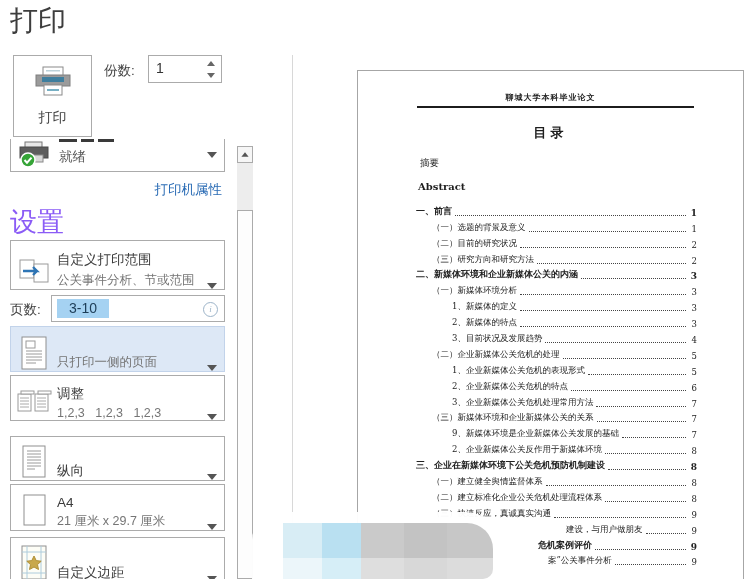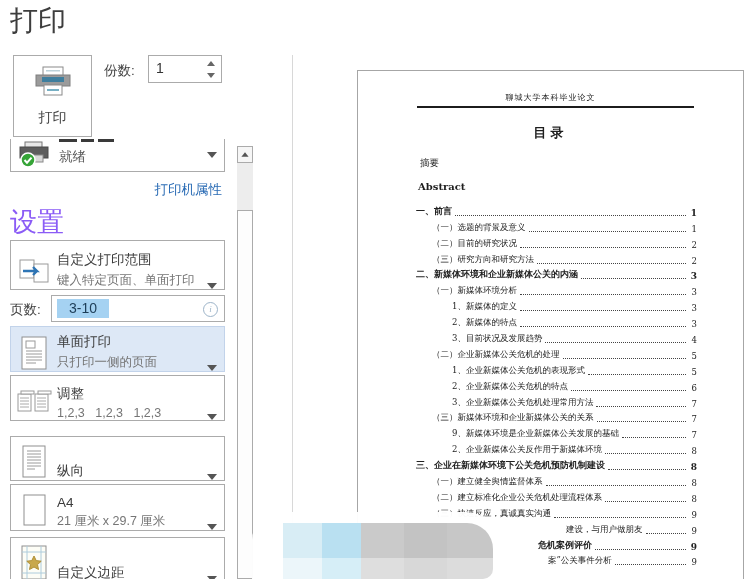--- a/index.html
+++ b/index.html
@@ -79,21 +79,21 @@
   .sb-thumb{left:237px;top:210px;width:16px;height:369px;background:#fdfdfd;border:1px solid #ababab;box-sizing:border-box;cursor:pointer}
 
   .divider{left:292px;top:55px;width:1px;height:524px;background:#d8d8d8}
 
   
   .sheet{
     left:357px;top:70px;width:387px;height:520px;background:#fff;
     border:1px solid #a6a6a6;box-sizing:border-box;
     font-family:"DejaVu Serif","Liberation Serif",serif;color:#1e1e1e;
   }
-  .sheet .hdr{position:absolute;left:0;right:0;top:21px;text-align:center;font-size:8px;font-weight:normal;letter-spacing:1px;color:#222}
+  .sheet .hdr{position:absolute;left:0;right:0;top:21px;text-align:center;font-size:8px;font-weight:bold;letter-spacing:1px;color:#222}
   .sheet .hdr-line{position:absolute;left:59px;top:35px;width:277px;height:2px;background:#1c1c1c}
   .sheet .doc-title{position:absolute;left:0;right:0;top:53px;text-align:center;font-size:13px;font-weight:bold;letter-spacing:4px}
   .sheet .abs-cn{position:absolute;left:62px;top:86px;font-size:9.5px;font-weight:normal}
   .sheet .abs-en{position:absolute;left:60px;top:110px;font-size:10px;font-weight:bold}
 
   .toc{position:absolute;left:58px;top:131px;width:281px}
   .toc-row{display:flex;align-items:flex-end;height:15.9px;font-size:8.5px;color:#222;box-sizing:border-box}
   .toc-row.lv1{padding-left:16px}
   .toc-row.lv2{padding-left:36px}
   .toc-row.b{font-weight:bold;font-size:9px}
@@ -164,21 +164,21 @@
 <div class="abs opt opt-range">
   <span class="ic">
     <svg width="34" height="34" viewBox="0 0 34 34">
       <rect x="3" y="5" width="14" height="18" fill="#fff" stroke="#9a9a9a"></rect>
       <rect x="17" y="9" width="14" height="18" fill="#fff" stroke="#9a9a9a"></rect>
       <path d="M6 16 h14 l-4 -4 m4 4 l-4 4" stroke="#2e75b5" stroke-width="2.4" fill="none"></path>
     </svg>
   </span>
   <span class="tx">
     <div class="t1">自定义打印范围</div>
-    <div class="t2">键入特定页面、单面打印</div>
+    <div class="t2">公关事件分析、节或范围</div>
   </span>
   <span class="caret"></span>
 </div>
 
 <div class="abs pages-label">页数:</div>
 <div class="abs pages-box">
   <span class="sel-val">3-10</span>
   <span class="info-icon"></span>
 </div>
 
@@ -188,21 +188,20 @@
       <rect x="4" y="2" width="24" height="32" fill="#fff" stroke="#8f8f8f"></rect>
       <rect x="8" y="6" width="9" height="7" fill="none" stroke="#9a9a9a"></rect>
       <line x1="8" y1="16" x2="24" y2="16" stroke="#9a9a9a"></line>
       <line x1="8" y1="19" x2="24" y2="19" stroke="#9a9a9a"></line>
       <line x1="8" y1="22" x2="24" y2="22" stroke="#9a9a9a"></line>
       <line x1="8" y1="25" x2="24" y2="25" stroke="#9a9a9a"></line>
       <line x1="8" y1="28" x2="18" y2="28" stroke="#9a9a9a"></line>
     </svg>
   </span>
   <span class="tx">
-    <div class="t1">单面打印</div>
     <div class="t2">只打印一侧的页面</div>
   </span>
   <span class="caret"></span>
 </div>
 
 <div class="abs opt opt-collate">
   <span class="ic">
     <svg width="36" height="32" viewBox="0 0 36 32">
       <rect x="2" y="6" width="13" height="17" fill="#fff" stroke="#9a9a9a"></rect>
       <line x1="4" y1="10" x2="13" y2="10" stroke="#aaa"></line>

